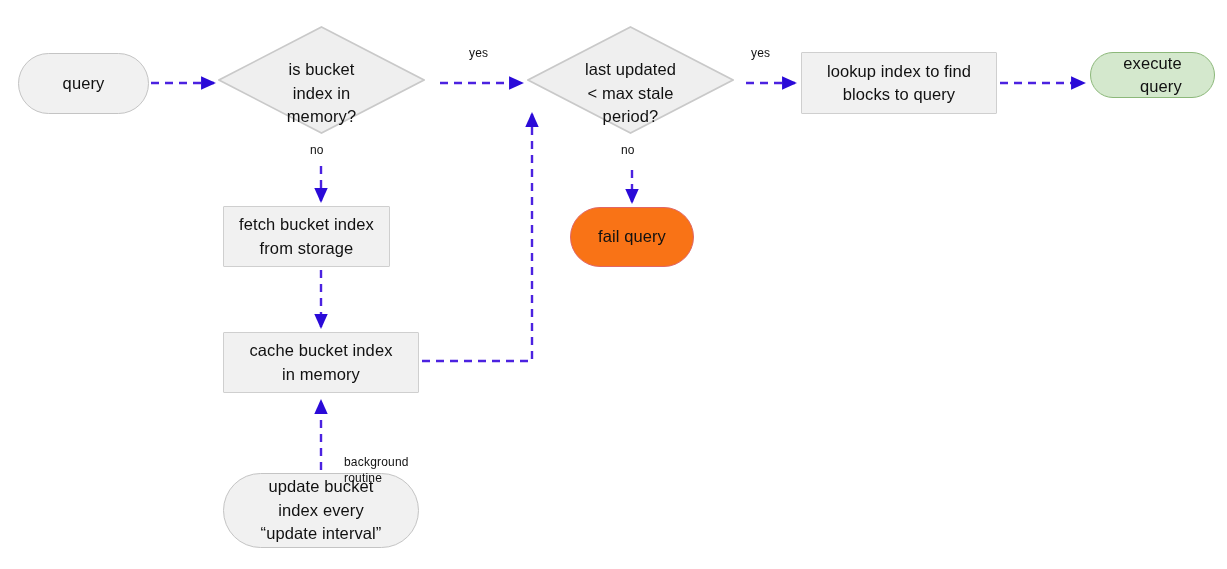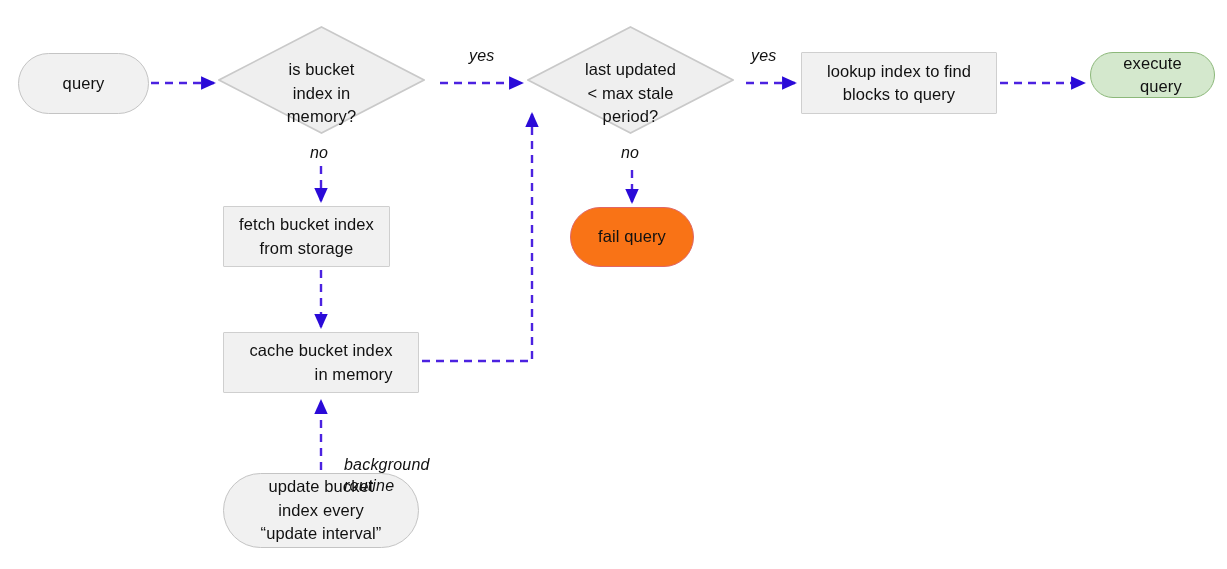--- a/index.html
+++ b/index.html
@@ -74,22 +74,21 @@
     height: 100%;
   }
   .diamond-label {
     position: relative;
     z-index: 2;
     padding: 0 6px;
     margin-top: 27px;
   }
   .edge-label {
     position: absolute;
-    font-size: 16px;
-    font-style: italic;
+    font-size: 12px;
     color: #111111;
     line-height: 1.3;
     white-space: pre-line;
     letter-spacing: 0.2px;
   }
 </style>
 </head>
 <body>
 
 <div id="canvas">
@@ -150,21 +149,21 @@
   <div class="node rounded success" style="left:1090px; top:52px; width:125px; height:46px;text-align:right;">
     <span>execute
 query</span>
   </div>
 
   <div class="node box" style="left:223px; top:206px; width:167px; height:61px;">
     <span>fetch bucket index
 from storage</span>
   </div>
 
-  <div class="node box" style="left:223px; top:332px; width:196px; height:61px;text-align:right;">
+  <div class="node box" style="left:223px; top:332px; width:196px; height:61px;">
     <span>cache bucket index
 in memory</span>
   </div>
 
   <div class="node rounded failure" style="left:570px; top:207px; width:124px; height:60px;">
     <span>fail query</span>
   </div>
 
   <div class="node rounded start" style="left:223px; top:473px; width:196px; height:75px;">
     <span>update bucket

